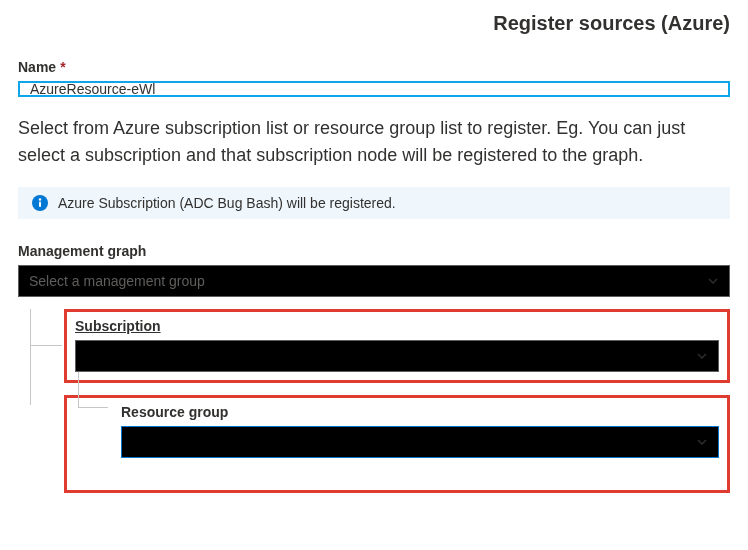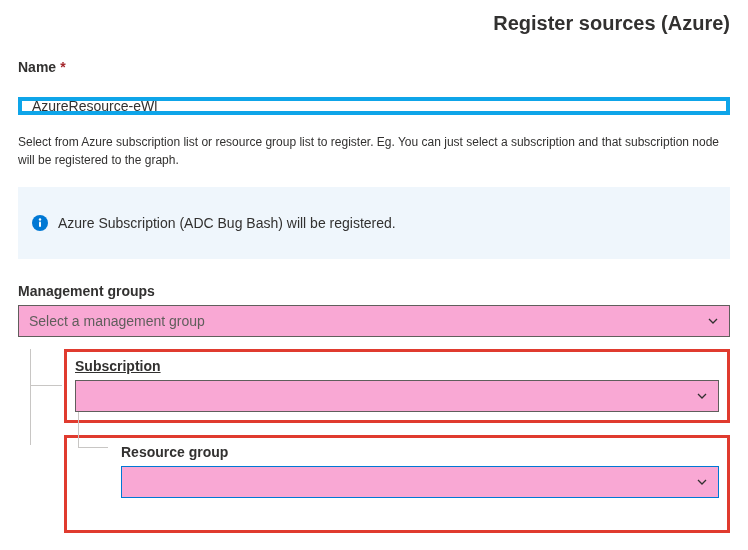--- a/index.html
+++ b/index.html
@@ -18,48 +18,48 @@
     .page-title {
       font-size: 20px;
       font-weight: 600;
       color: #323130;
       margin-bottom: 24px;
       text-align: right;
     }
     .field-label {
       font-weight: 600;
       font-size: 14px;
-      margin-bottom: 22px;
+      margin-bottom: 6px;
       display: flex;
       align-items: flex-end;
       gap: 4px;
     }
     .required-asterisk {
       color: #a4262c;
     }
     .text-input {
       width: 100%;
       height: 16px;
       padding: 5px 10px;
-      border: 4px solid #0ea5e9;
+      border: 2px solid #0ea5e9;
       font-size: 14px;
       font-family: inherit;
       color: #323130;
       background: #fff;
       outline: none;
     }
     .description {
-      font-size: 12px;
+      font-size: 18px;
       color: #323130;
       line-height: 1.5;
       margin: 18px 0;
     }
     .info-banner {
       background: #eff6fc;
-      padding: 28px 14px;
+      padding: 8px 14px;
       display: flex;
       align-items: center;
       gap: 10px;
       margin-bottom: 24px;
     }
     .info-icon {
       width: 16px;
       height: 16px;
       flex-shrink: 0;
     }
@@ -73,21 +73,21 @@
       width: 100%;
     }
     .select-wrap.focused .pseudo-select {
       border-color: #0078d4;
     }
     .pseudo-select {
       width: 100%;
       height: 32px;
       padding: 5px 20px 5px 10px;
       border: 1px solid #605e5c;
-      background: #f9a8d4;
+      background: #000000;
       font-size: 14px;
       color: #323130;
       cursor: default;
       display: flex;
       align-items: center;
       position: relative;
     }
     .pseudo-select.placeholder {
       color: #605e5c;
     }
@@ -174,21 +174,21 @@
 <div class="info-banner">
   <svg class="info-icon" viewBox="0 0 16 16">
     <circle cx="8" cy="8" r="8" fill="#0078d4"></circle>
     <circle cx="8" cy="4.5" r="1.2" fill="#fff"></circle>
     <rect x="7" y="6.5" width="2" height="5.5" rx="1" fill="#fff"></rect>
   </svg>
   <span>Azure Subscription (ADC Bug Bash) will be registered.</span>
 </div>
 
 <div class="field-block">
-  <div class="section-label">Management groups</div>
+  <div class="section-label">Management graph</div>
   <div class="select-wrap">
     <div class="pseudo-select placeholder">
       <span>Select a management group</span>
       <svg class="chevron" width="12" height="12" viewBox="0 0 12 12">
         <path d="M2 4 L6 8 L10 4" stroke="#323130" stroke-width="1.3" fill="none"></path>
       </svg>
     </div>
   </div>
 </div>
 

